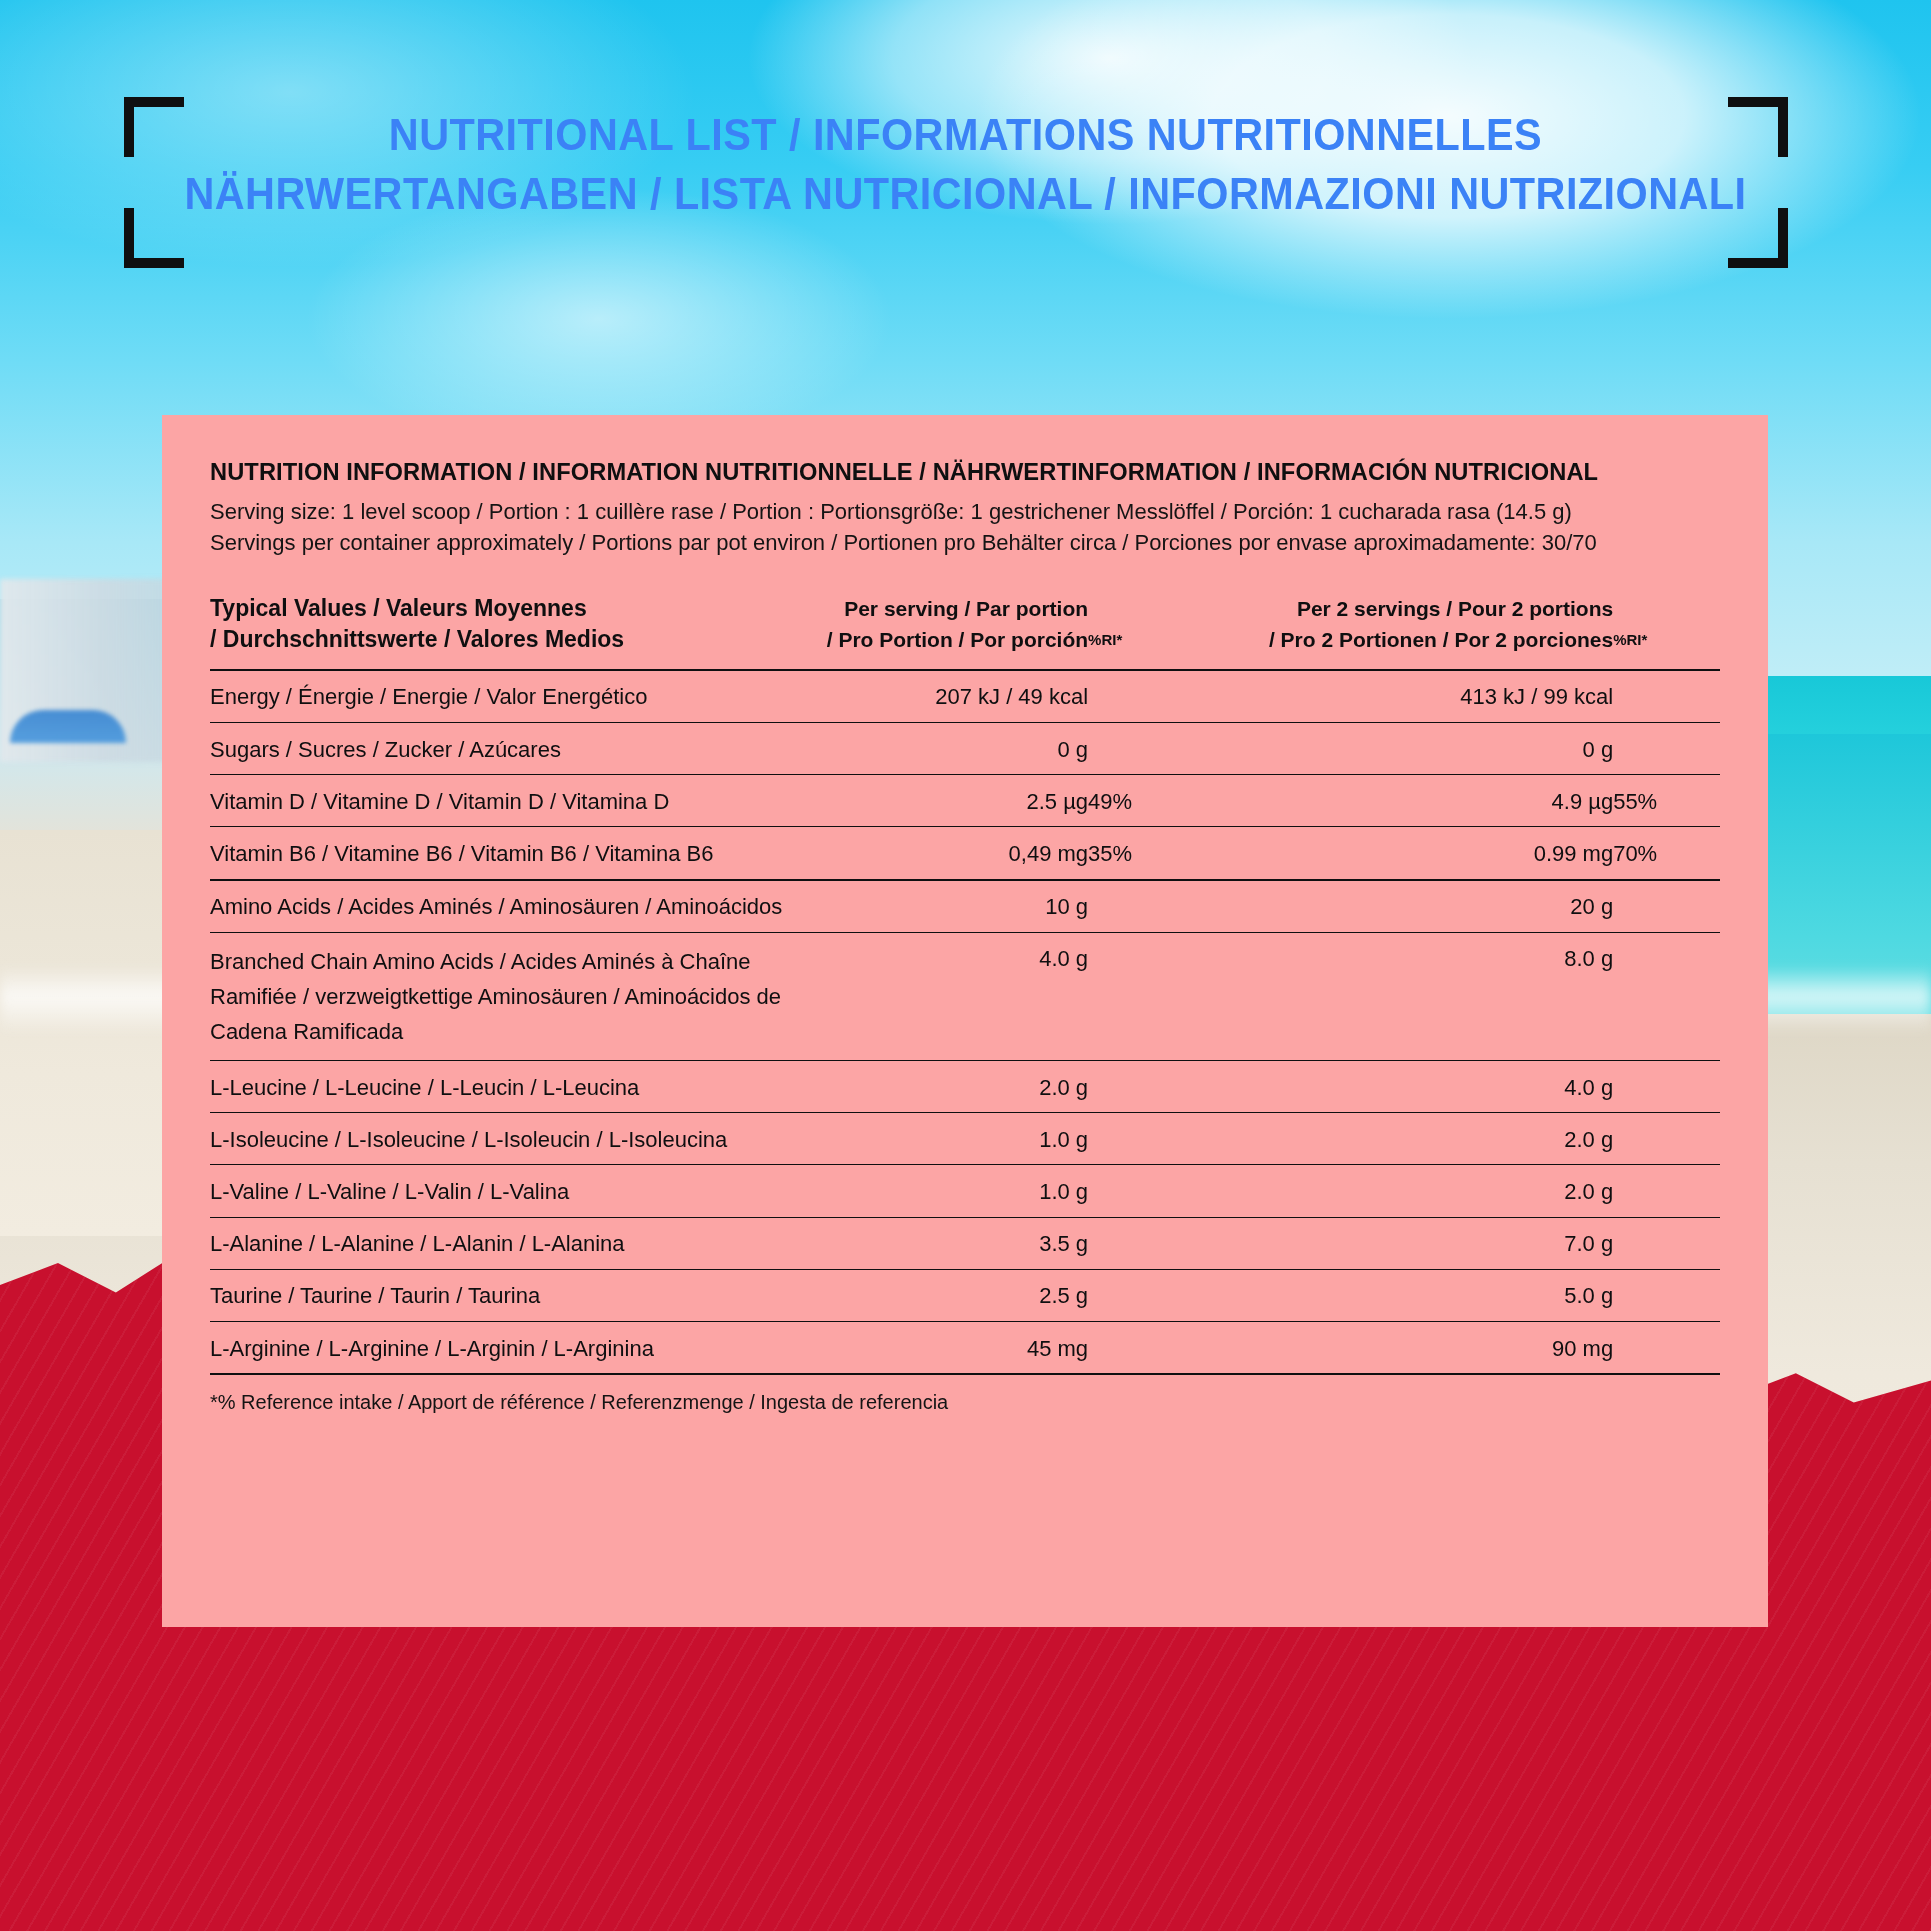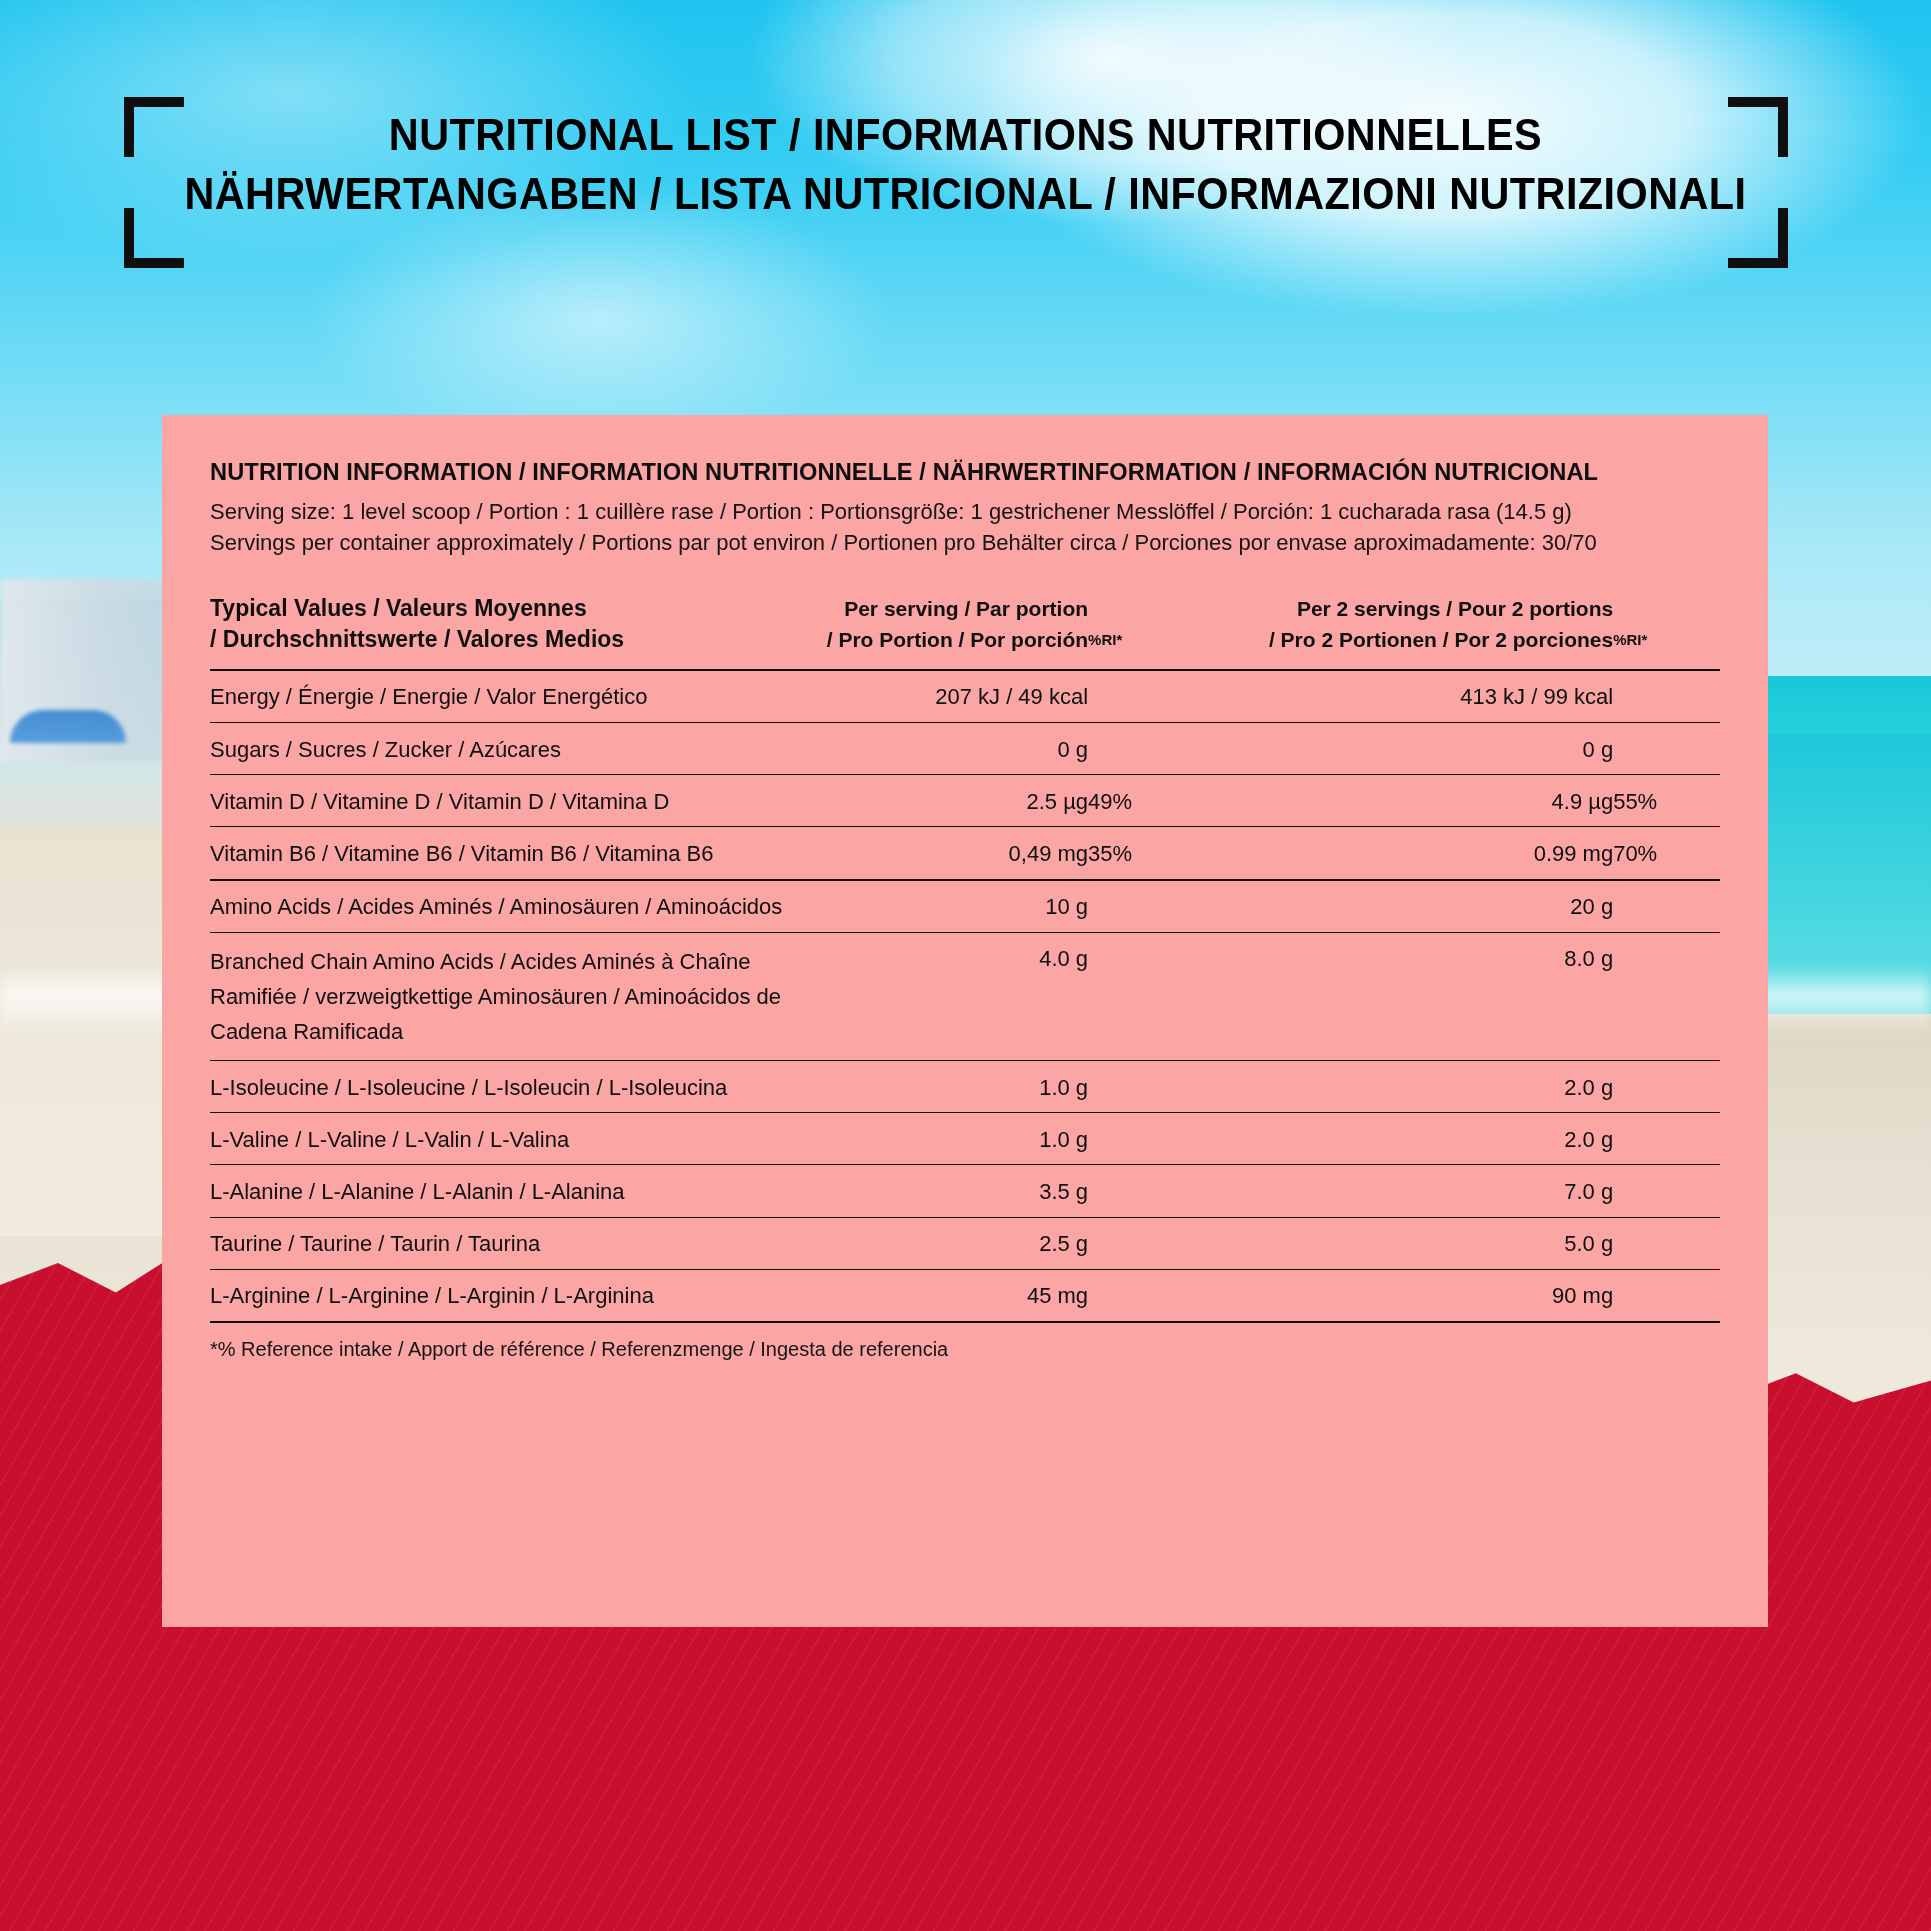--- a/index.html
+++ b/index.html
@@ -159,21 +159,21 @@
   .bracket.tr { left: 1728px; top: 97px; border-left: none; border-bottom: none; }
   .bracket.bl { left: 124px; top: 208px; border-right: none; border-top: none; }
   .bracket.br { left: 1728px; top: 208px; border-left: none; border-top: none; }
 
   
   .heading {
     position: absolute;
     left: 0; top: 106px;
     width: 1931px;
     text-align: center;
-    color: #000000;
+    color: #3b82f6;
     font-family: "Liberation Sans", sans-serif;
     font-weight: bold;
     letter-spacing: 0.5px;
   }
   .heading .line1 {
     font-size: 44px;
     line-height: 58px;
     transform: scaleX(0.94);
   }
   .heading .line2 {
@@ -395,20 +395,27 @@
         </tr>
 
         <tr>
           <td class="name wrap">Branched Chain Amino Acids / Acides Aminés à Chaîne Ramifiée / verzweigtkettige Aminosäuren / Aminoácidos de Cadena Ramificada</td>
           <td class="num">4.0  g</td>
           <td class="pct"></td>
           <td class="num">8.0 g</td>
           <td class="pct"></td>
         </tr>
 
+        <tr>
+          <td class="name">L-Leucine / L-Leucine / L-Leucin / L-Leucina</td>
+          <td class="num">2.0  g</td>
+          <td class="pct"></td>
+          <td class="num">4.0 g</td>
+          <td class="pct"></td>
+        </tr>
 
         <tr>
           <td class="name"> L-Isoleucine / L-Isoleucine / L-Isoleucin / L-Isoleucina</td>
           <td class="num">1.0  g</td>
           <td class="pct"></td>
           <td class="num">2.0 g</td>
           <td class="pct"></td>
         </tr>
 
         <tr>

